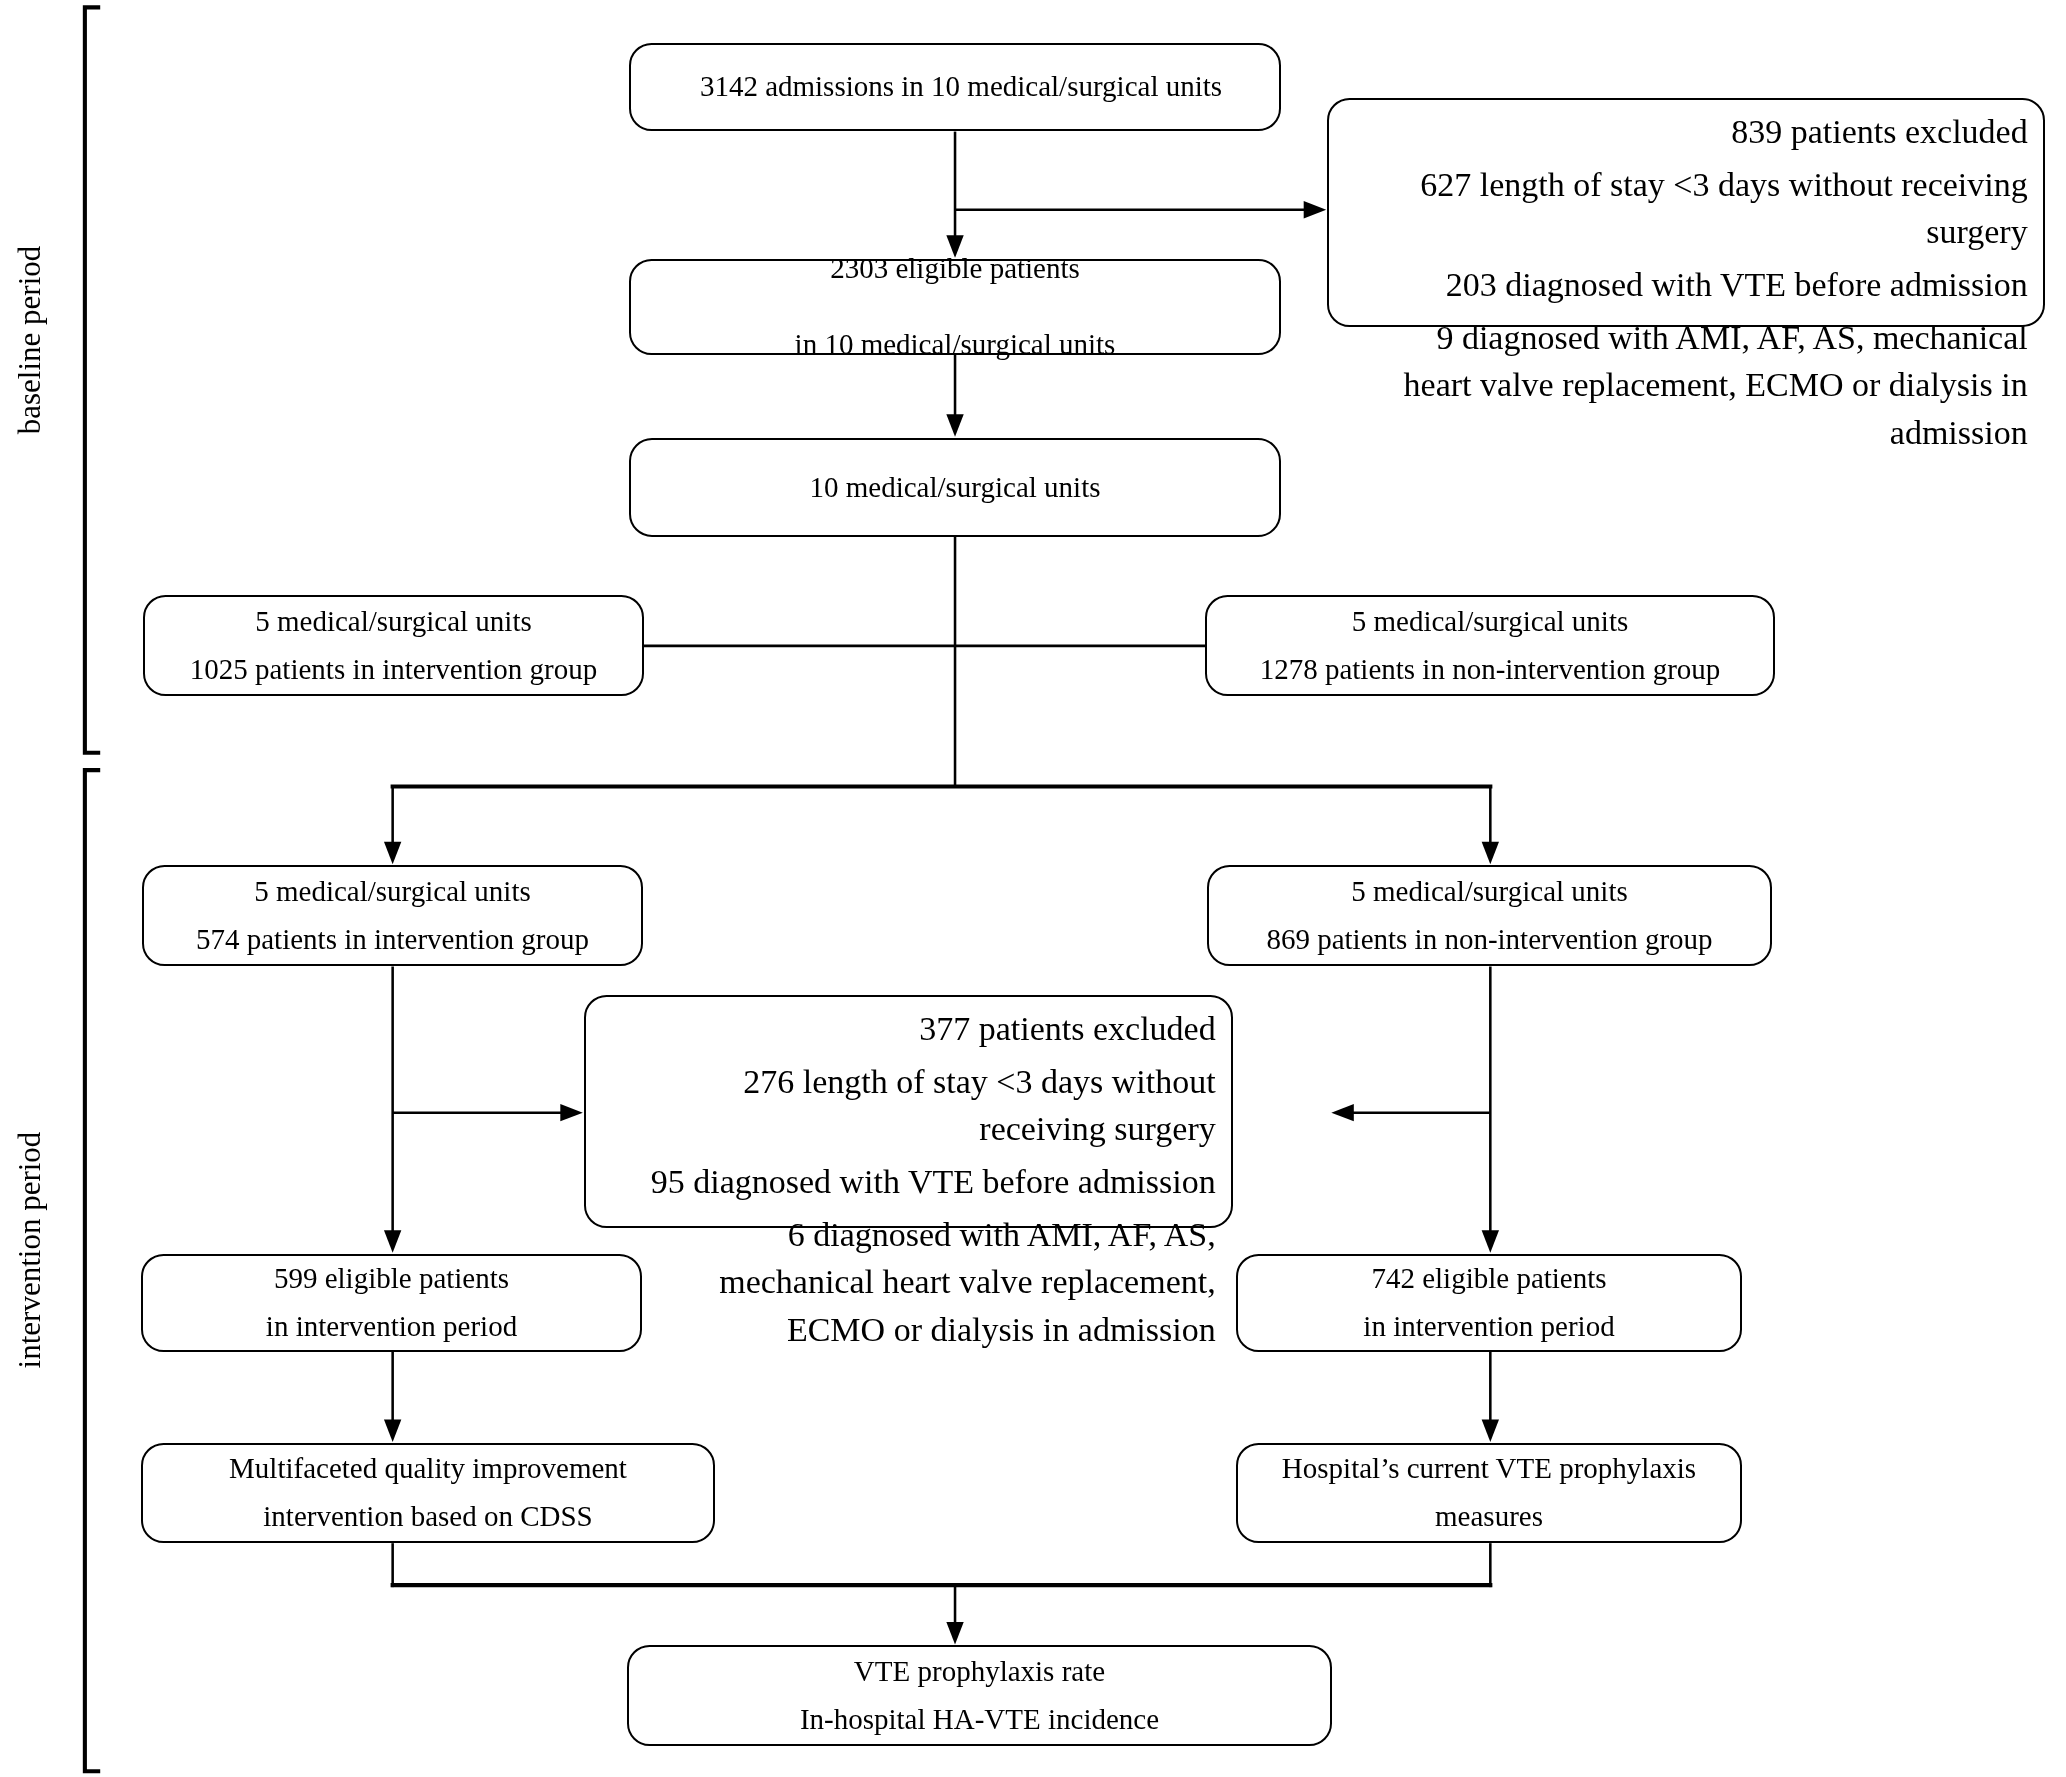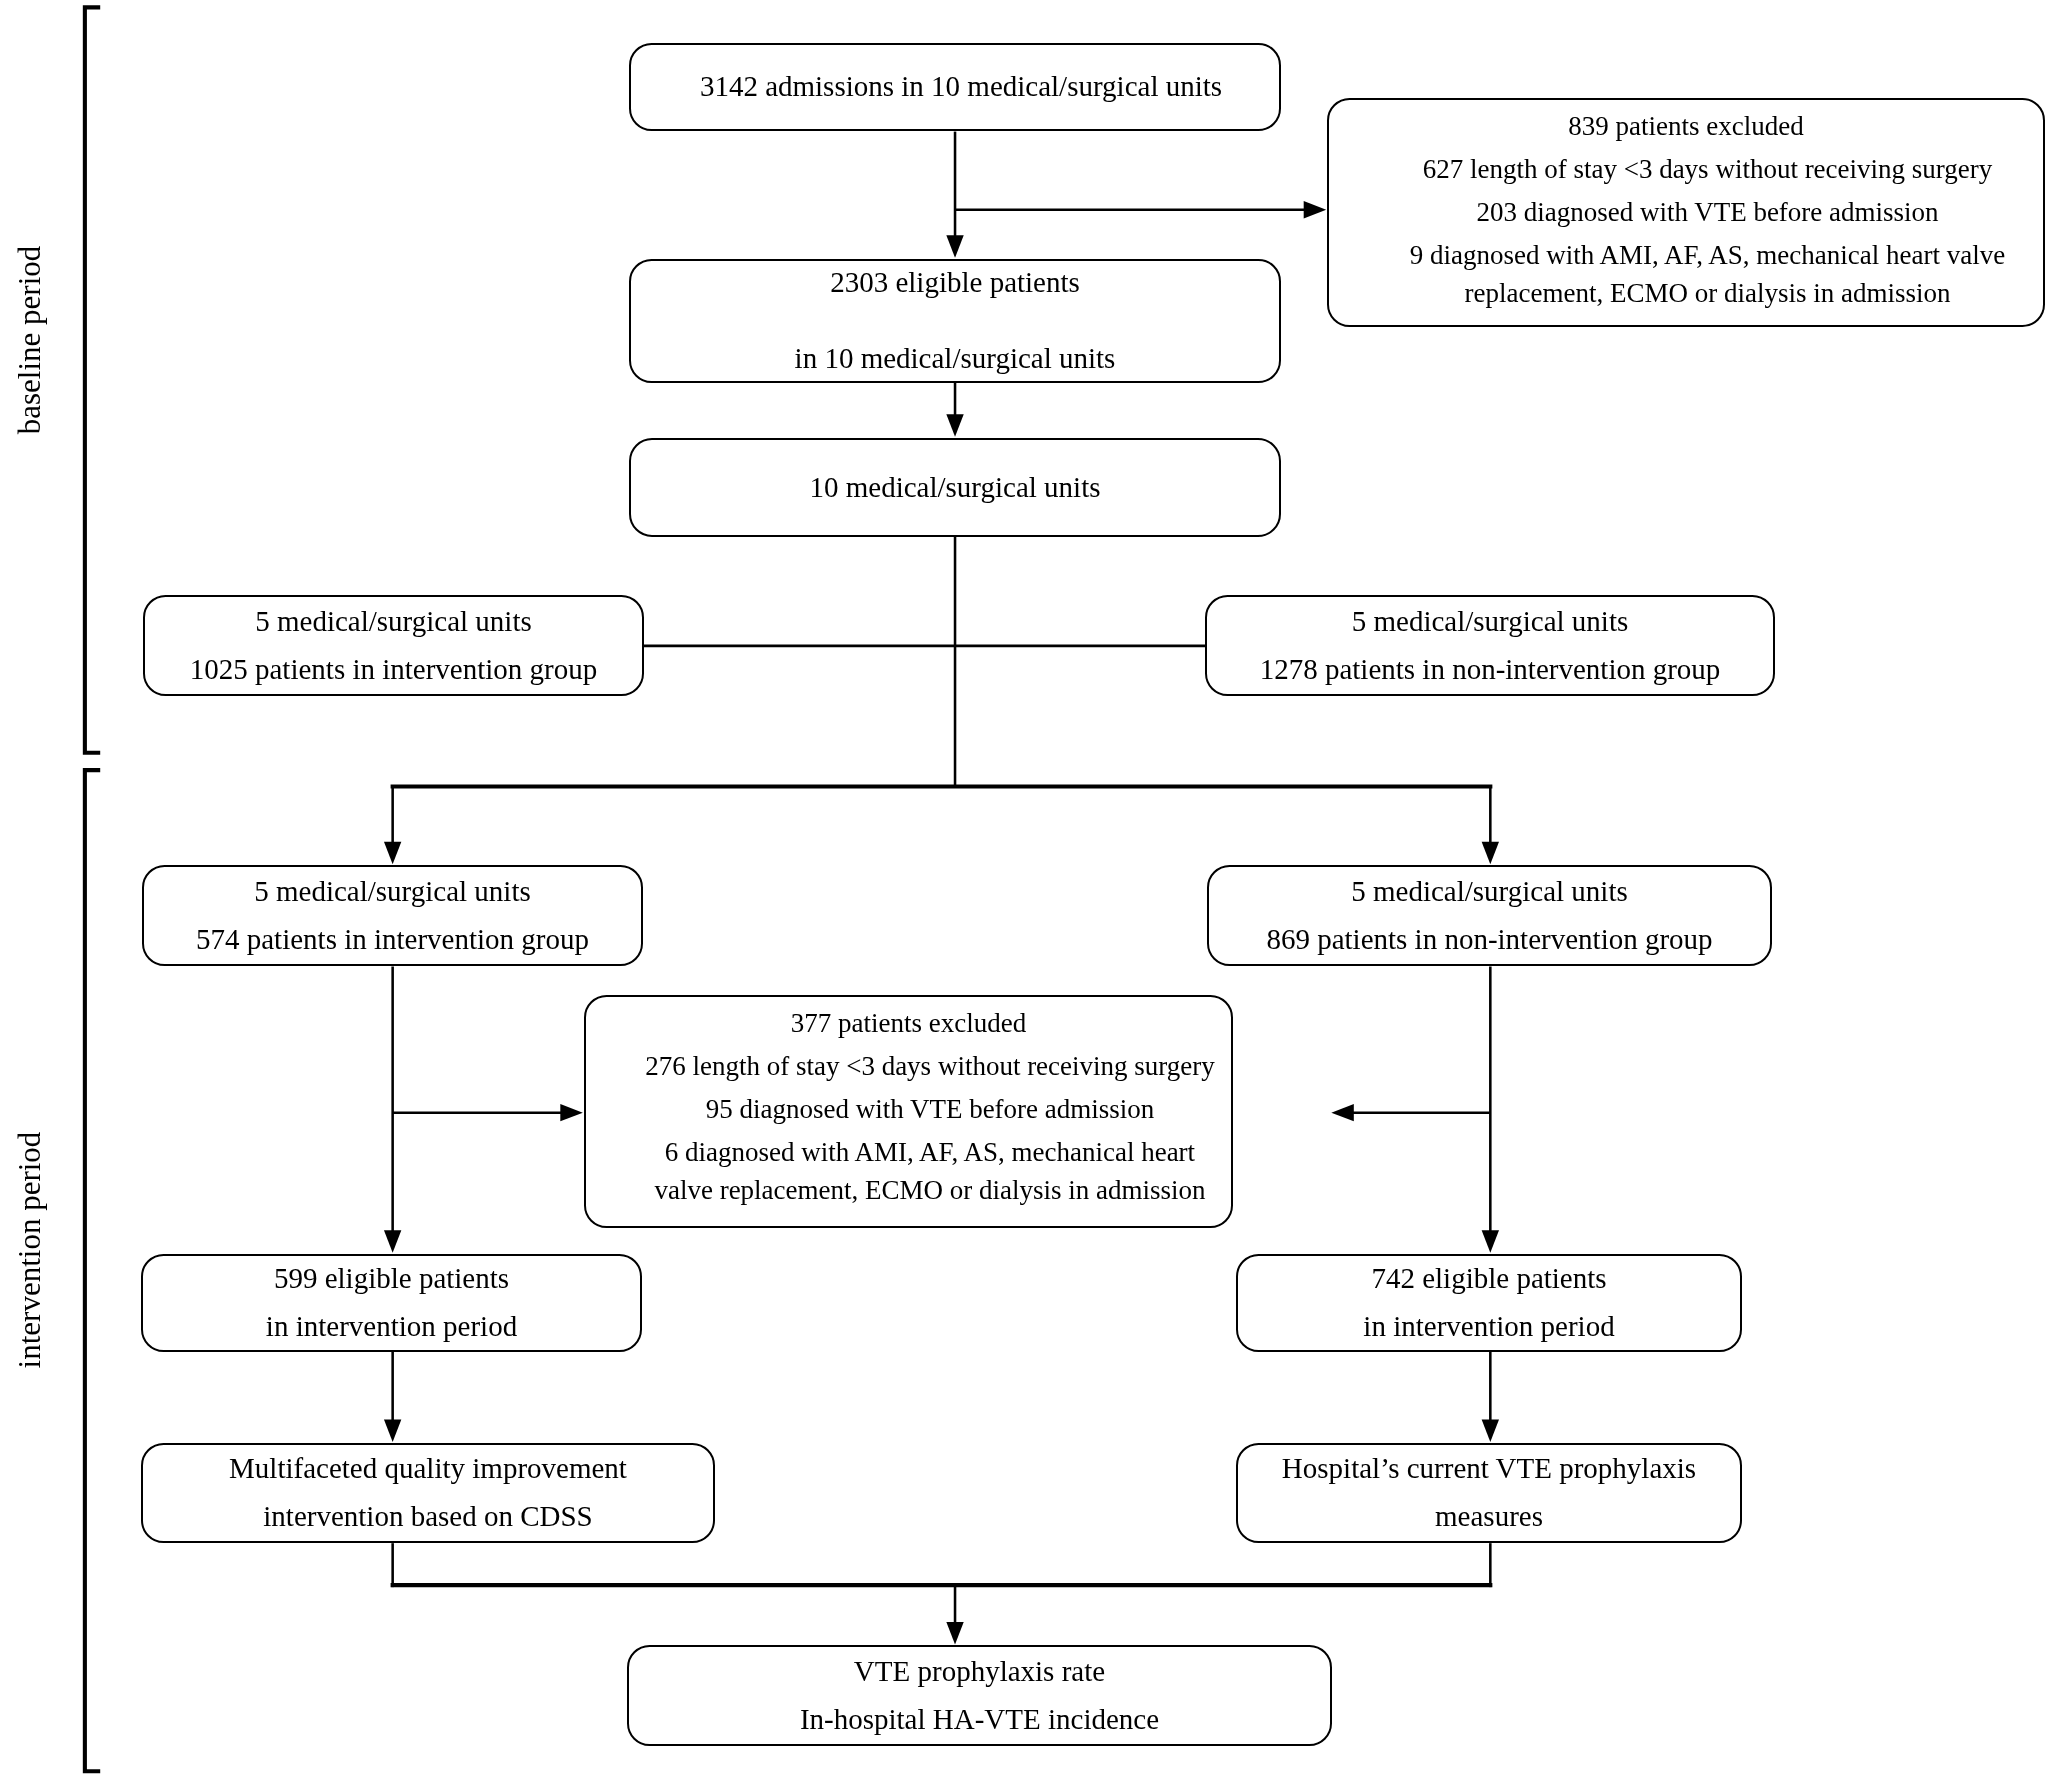--- a/index.html
+++ b/index.html
@@ -37,23 +37,23 @@
     font-size: 29px;
     line-height: 1.65;
   }
   .box .bline {
     display: block;
     white-space: nowrap;
   }
   .box.excl {
     justify-content: flex-start;
     align-items: stretch;
-    text-align: center;
+    text-align: right;
     padding: 8.2px 15.3px 5.1px 15.3px;
-    font-size: 27px;
+    font-size: 34px;
     line-height: 1.4;
   }
   .excl-header {
     display: block;
   }
   .excl-item {
     display: block;
     margin-left: 43px;
     margin-top: 5.1px;
   }
@@ -123,21 +123,21 @@
     <span class="bline">3142 admissions in 10 medical/surgical units</span>
   </div>
 
   <div class="box excl" style="left:1327px; top:98px; width:718px; height:229px;">
     <span class="excl-header">839 patients excluded</span>
     <span class="excl-item">627 length of stay &lt;3 days without receiving surgery</span>
     <span class="excl-item">203 diagnosed with VTE before admission</span>
     <span class="excl-item">9 diagnosed with AMI, AF,  AS, mechanical heart valve replacement, ECMO or dialysis in admission</span>
   </div>
 
-  <div class="box" style="left:629px; top:259px; width:652px; height:124px;gap:28px;">
+  <div class="box" style="left:629px; top:259px; width:652px; height:96px;gap:28px;">
     <span class="bline">2303 eligible patients</span>
     <span class="bline">in 10 medical/surgical units</span>
   </div>
 
   <div class="box" style="left:629px; top:438px; width:652px; height:99px;border-radius:23px;">
     <span class="bline">10 medical/surgical units</span>
   </div>
 
   <div class="box" style="left:143px; top:595px; width:501px; height:101px;">
     <span class="bline">5 medical/surgical units</span>

